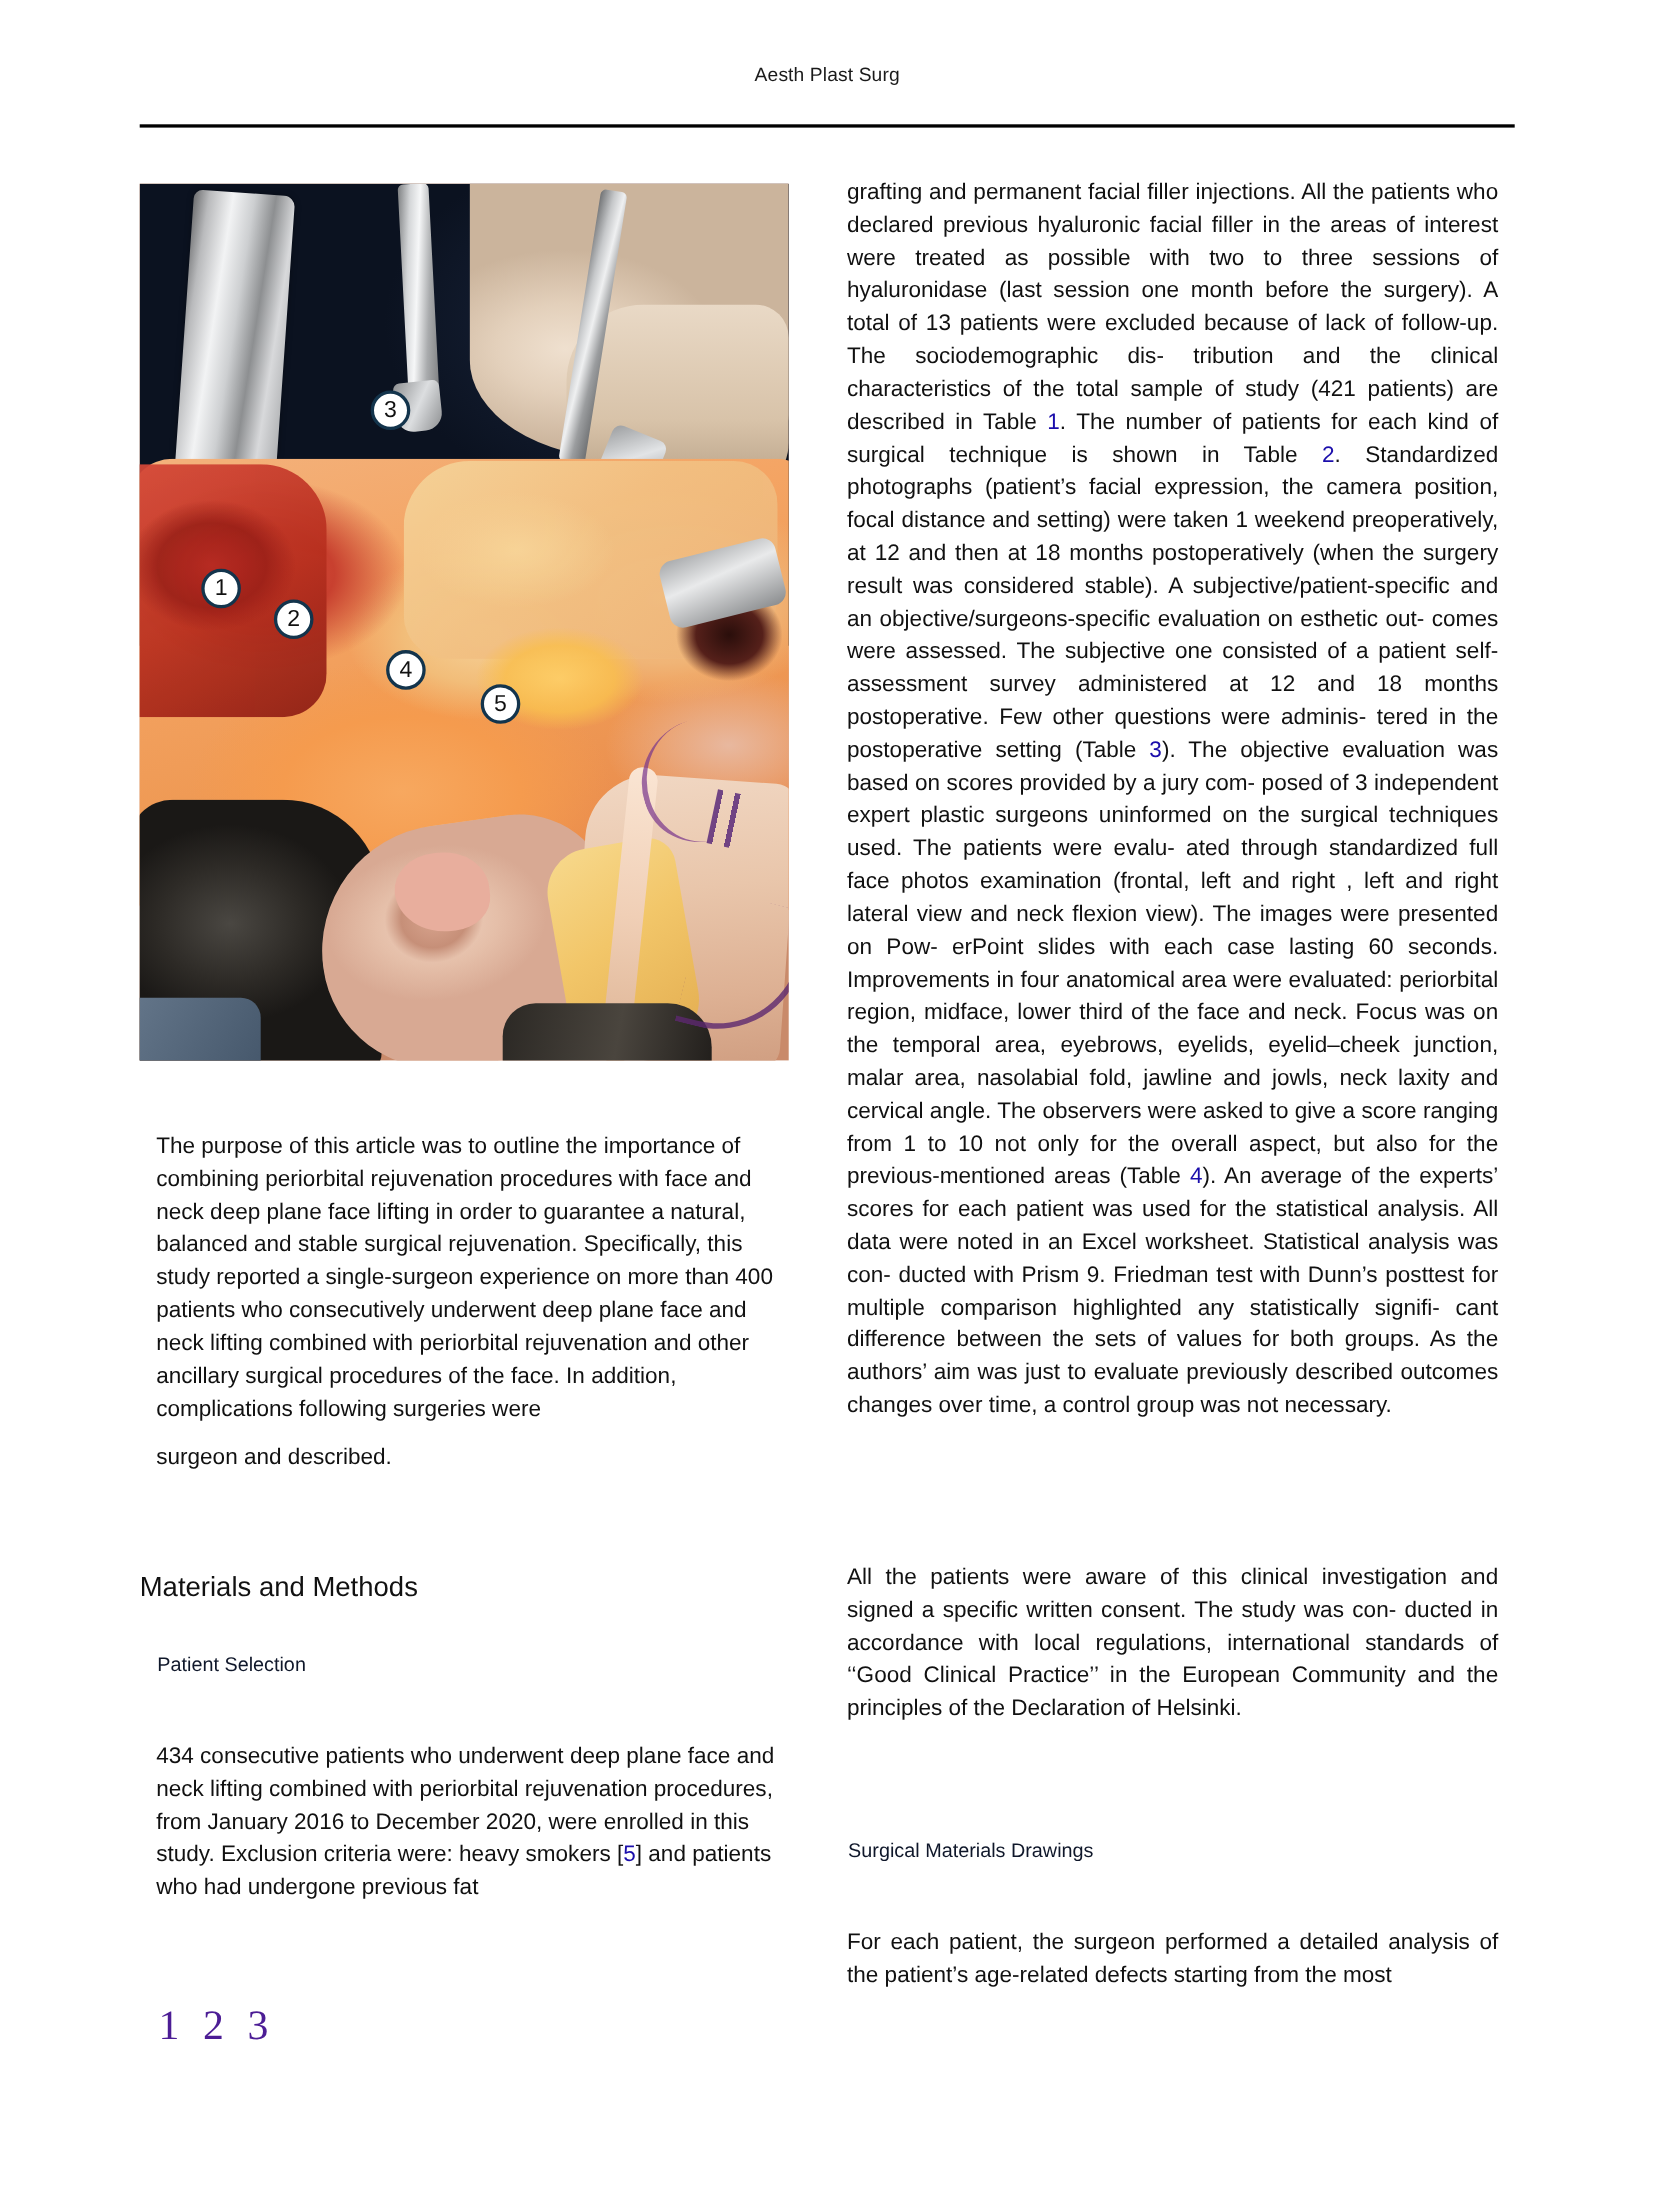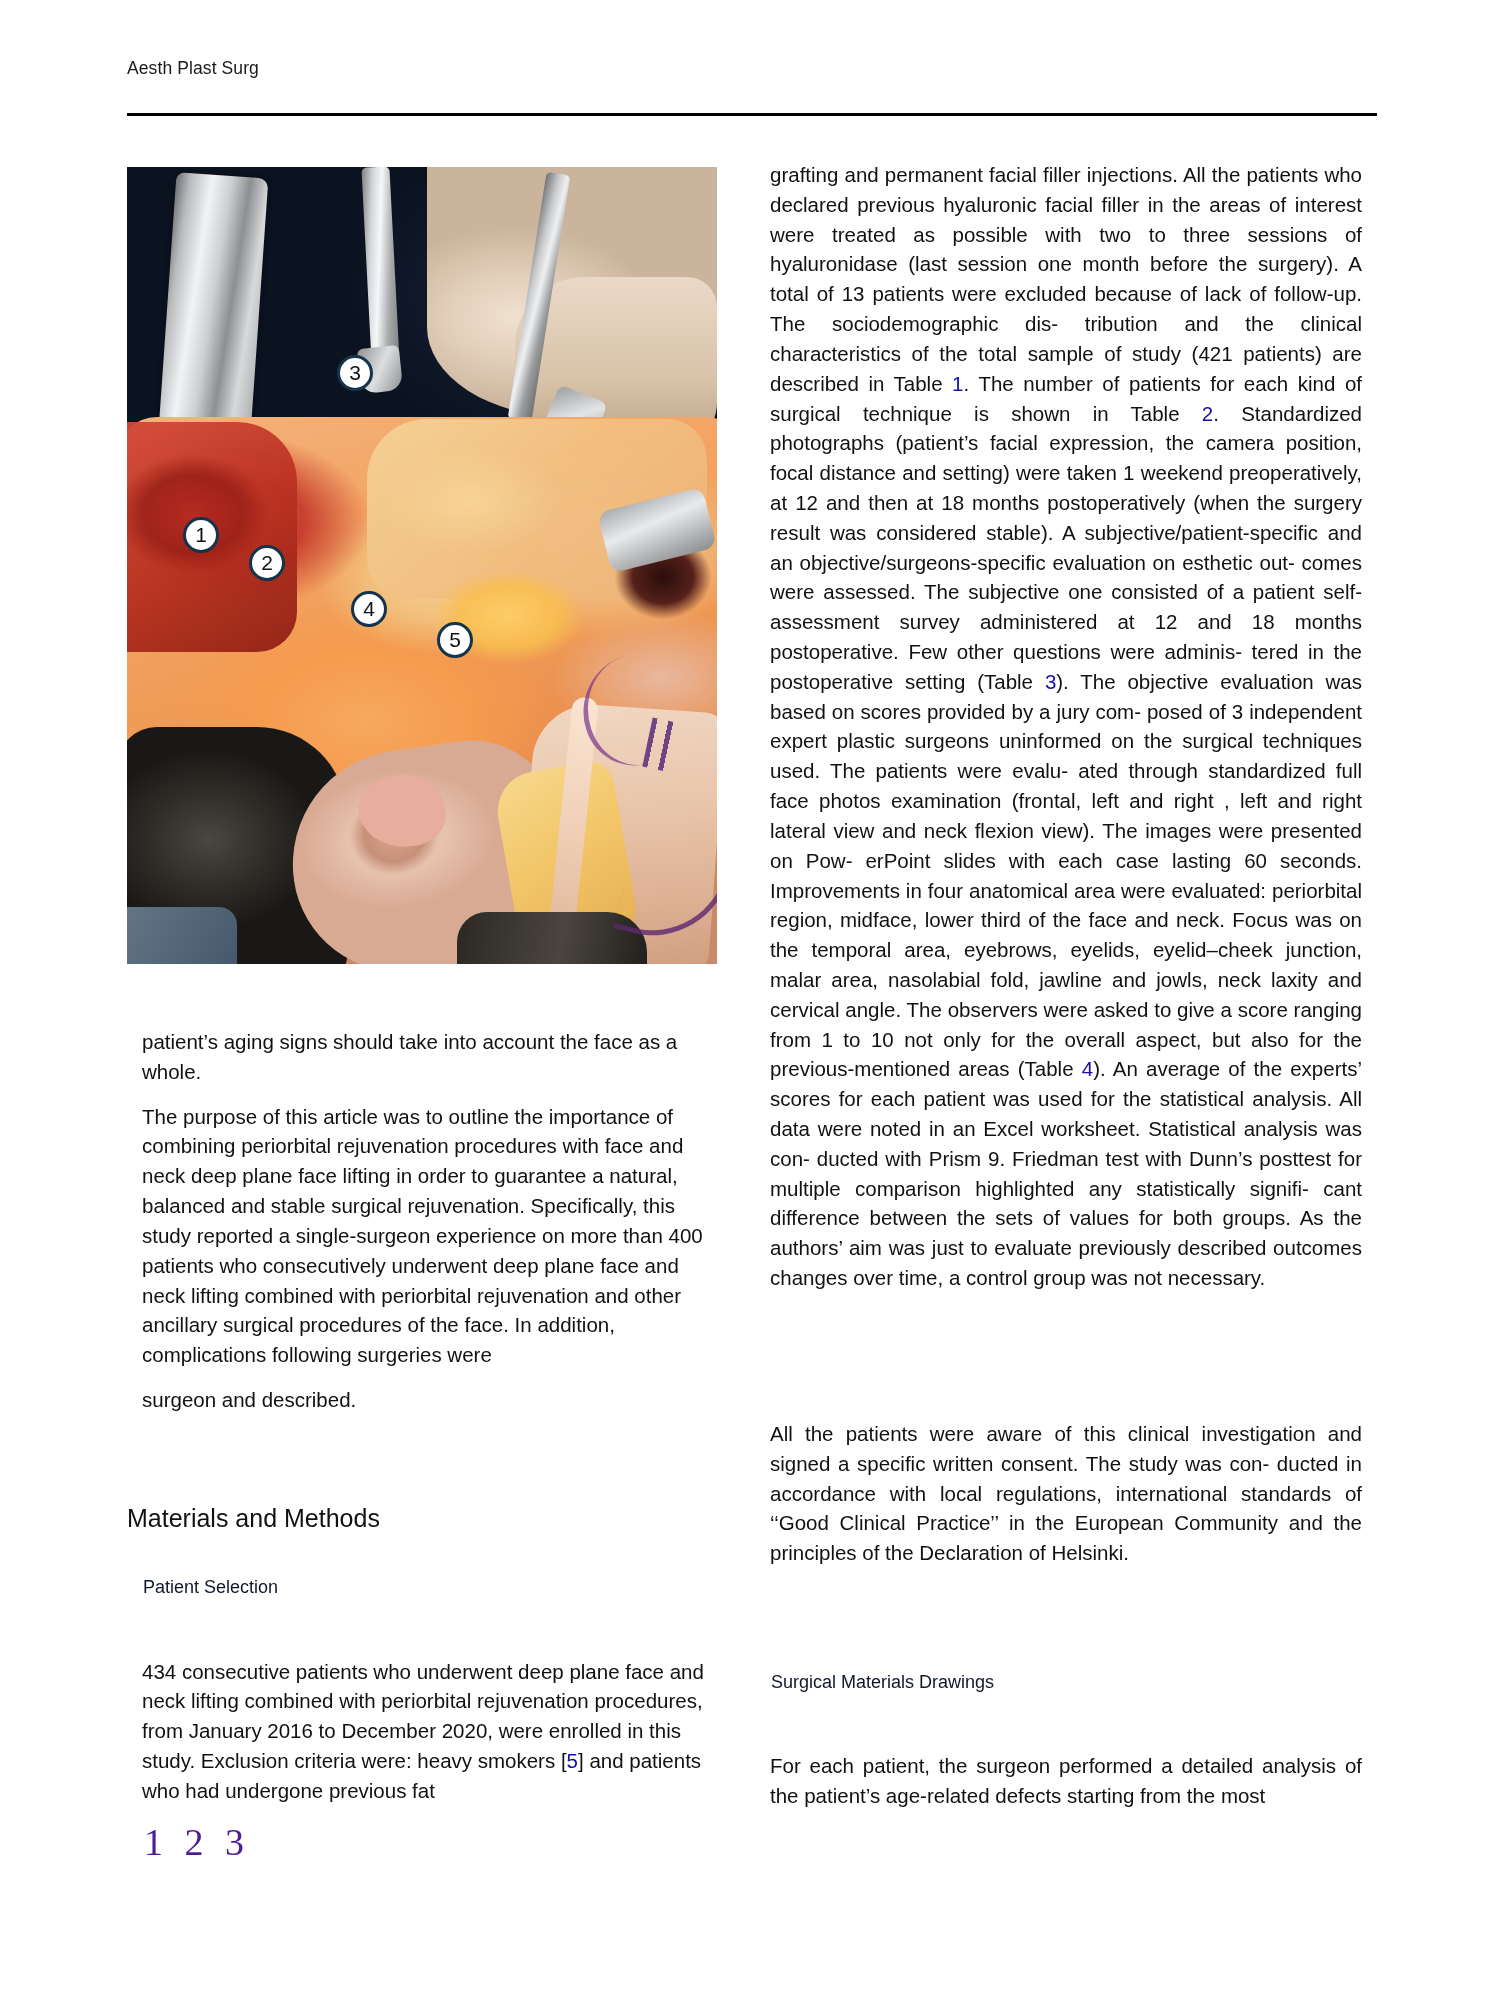--- a/index.html
+++ b/index.html
@@ -20,21 +20,21 @@
     inset: 0;
     background: #ffffff;
   }
 
   
   .runhead {
     position: absolute;
     left: 127px;
     top: 58px;
     width: 1250px;
-    text-align: left;
+    text-align: center;
     font-size: 17.5px;
     letter-spacing: 0.1px;
     color: #1a1a1a;
   }
   .runhead-rule {
     position: absolute;
     left: 127px;
     top: 113px;
     width: 1250px;
     height: 3px;
@@ -411,21 +411,20 @@
         <div class="marker m3">3</div>
         <div class="marker m4">4</div>
         <div class="marker m5">5</div>
       </div>
 
       <figcaption class="caption">Fig. 1 Intraoperative deep plane face and neck lift view highlights some of the retaining ligaments of the face: zygomatic ligament (1), masseteric ligaments (2, 3 and 4) and cervical ligament (5)</figcaption>
     </figure>
 
     <div class="gap-md"></div>
 
-    <p class="para">patient’s aging signs should take into account the face as a whole.</p>
 
     <p class="para para-ragged indent">The purpose of this article was to outline the importance of combining periorbital rejuvenation procedures with face and neck deep plane face lifting in order to guarantee a natural, balanced and stable surgical rejuvenation. Specifically, this study reported a single-surgeon experience on more than 400 patients who consecutively underwent deep plane face and neck lifting combined with periorbital rejuvenation and other ancillary surgical procedures of the face. In addition, complications following surgeries were</p>
 
     <p class="para">surgeon and described.</p>
 
     <div class="gap-lg"></div>
 
     <h2 class="h1">Materials and Methods</h2>
 
     <div class="gap-sm"></div>

